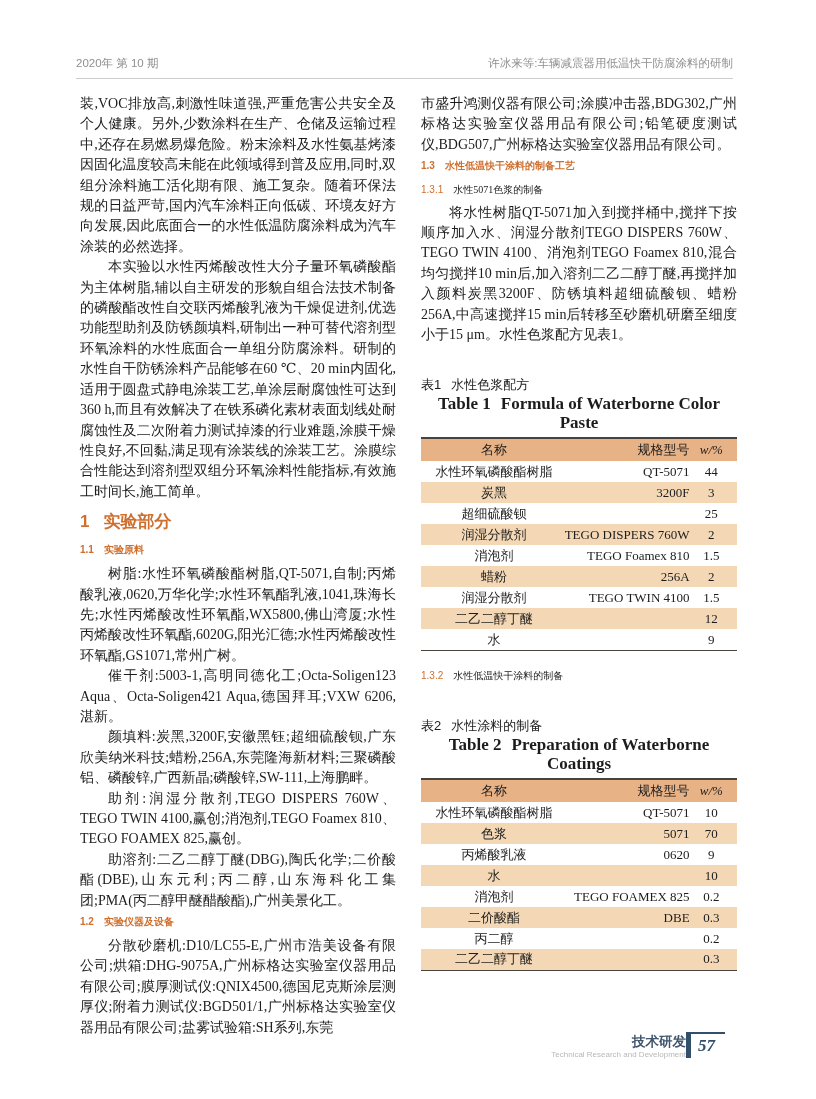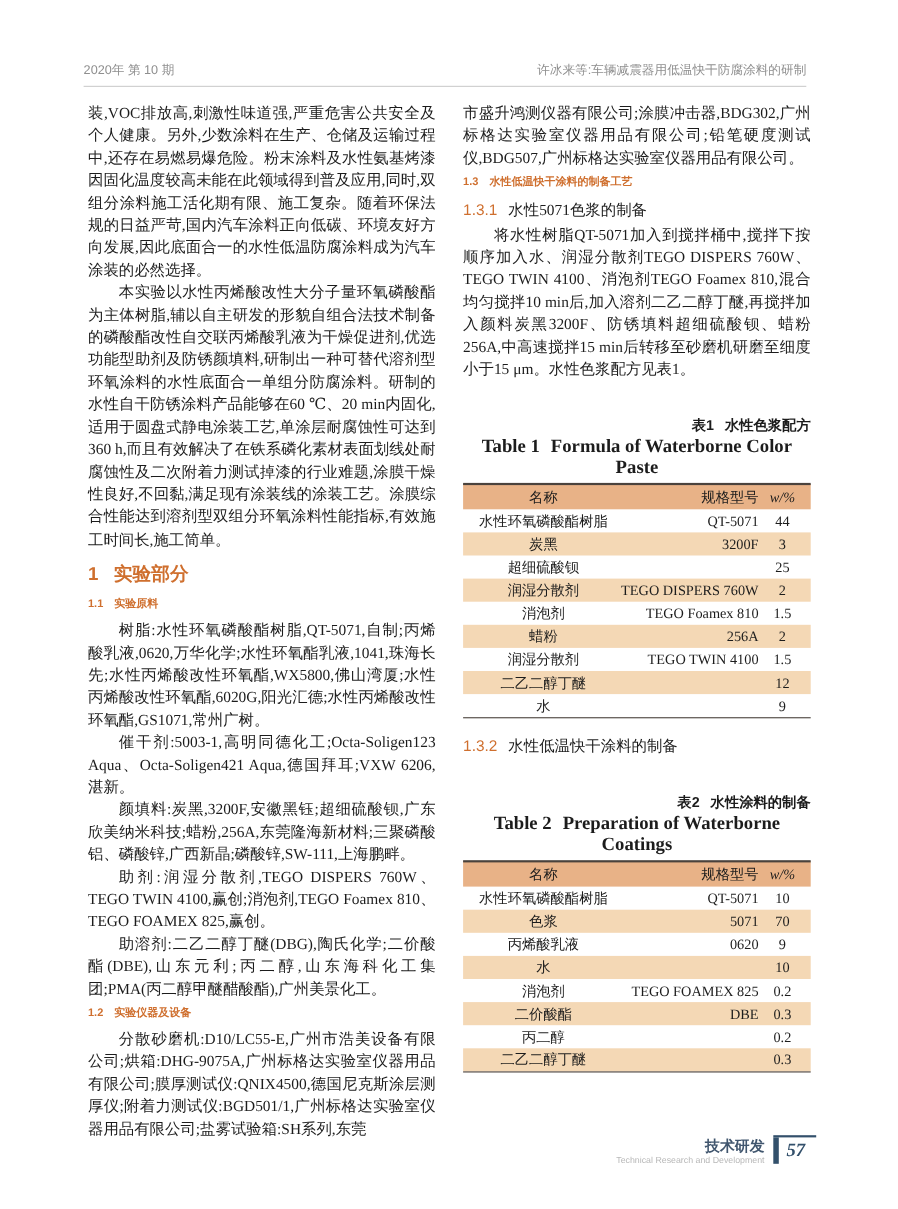--- a/index.html
+++ b/index.html
@@ -40,28 +40,28 @@
     margin:9px 0 7px 0;line-height:22px;
   }
   .h1 .num{margin-right:14px;}
   .h2{
     font-family:"Liberation Sans","DejaVu Sans",sans-serif;
     color:var(--accent-orange);font-weight:bold;font-size:10px;
     margin:1px 0 4px 0;line-height:20px;
   }
   .h2 .num{margin-right:10px;}
   .h3{
-    font-size:14px;line-height:20.4px;margin:4px 0 2px 0;
+    font-size:10px;line-height:20.4px;margin:4px 0 2px 0;
   }
   .h3 .num{color:var(--accent-orange);font-family:"Liberation Sans","DejaVu Sans",sans-serif;margin-right:10px;}
   .tblock{margin-top:30px;}
   .tblock.first{margin-top:30px;}
   .tcap-cn{
     font-family:"Liberation Sans","DejaVu Sans",sans-serif;
-    font-weight:bold;font-size:13px;text-align:right;line-height:19px;
+    font-weight:normal;font-size:13px;text-align:left;line-height:19px;
   }
   .tcap-cn .cap-tag{margin-right:10px;}
   .tcap-en{
     font-weight:bold;font-size:17px;text-align:center;line-height:19px;margin-bottom:5px;
   }
   .tcap-en .cap-tag{margin-right:10px;}
   table{
     width:100%;border-collapse:collapse;font-size:13px;
     border-top:2px solid var(--table-border);
     border-bottom:1.5px solid var(--table-border);
@@ -69,22 +69,22 @@
   thead tr{background:var(--table-header-bg);}
   th{font-weight:normal;height:23px;}
   td{height:21px;}
   tbody tr.alt{background:var(--table-alt-bg);}
   .c0{text-align:center;padding-left:7px;width:44%;}
   th.c0{text-align:center;}
   .c1{text-align:right;width:41%;}
   .c2{text-align:center;width:15%;padding-right:4px;}
   th.c2{font-style:italic;font-family:"Liberation Serif","DejaVu Serif",serif;}
   .page-footer{
-    position:absolute;top:1032px;right:74px;
-    display:flex;align-items:flex-start;gap:8px;
+    position:absolute;top:1032px;right:91px;
+    display:flex;align-items:flex-start;gap:0;
   }
   .footer-labels{text-align:right;padding-top:2px;}
   .footer-cn{
     font-family:"Liberation Sans","DejaVu Sans",sans-serif;
     font-weight:bold;font-size:13.5px;color:#41566e;line-height:15px;
   }
   .footer-en{
     font-family:"Liberation Sans","DejaVu Sans",sans-serif;
     font-size:8px;color:#b8b8b8;line-height:11px;
   }

